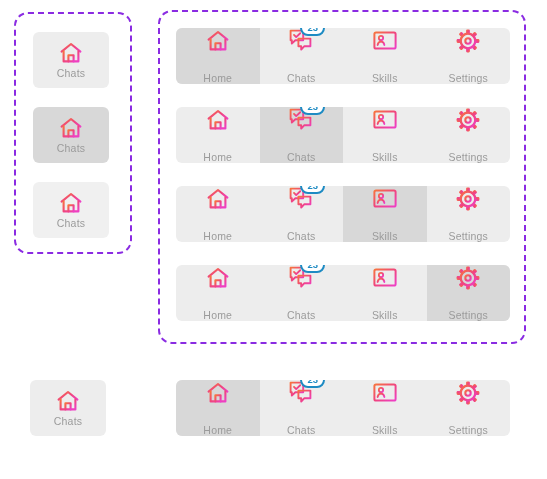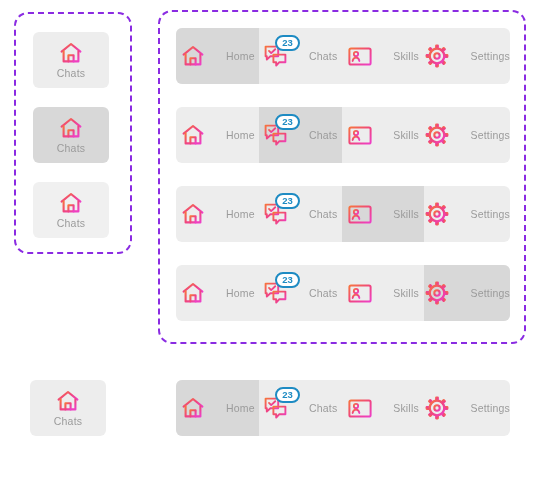--- a/index.html
+++ b/index.html
@@ -49,21 +49,21 @@
     width: 334px;
     border-radius: 6px;
     background: #ededed;
     display: flex;
     overflow: hidden;
   }
   .navitem {
     flex: 1;
     position: relative;
     display: flex;
-    flex-direction: row;
+    flex-direction: column;
     align-items: center;
     justify-content: center;
     gap: 20px;
   }
   .navitem.active { background: #d8d8d8; }
   .navitem .label {
     font-size: 10.5px;
     color: #9b9b9b;
     letter-spacing: .2px;
     line-height: 1;

